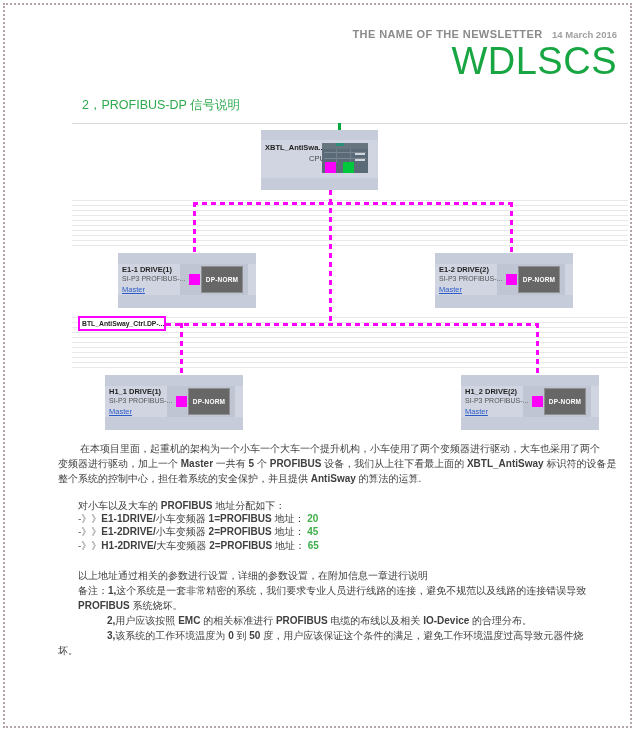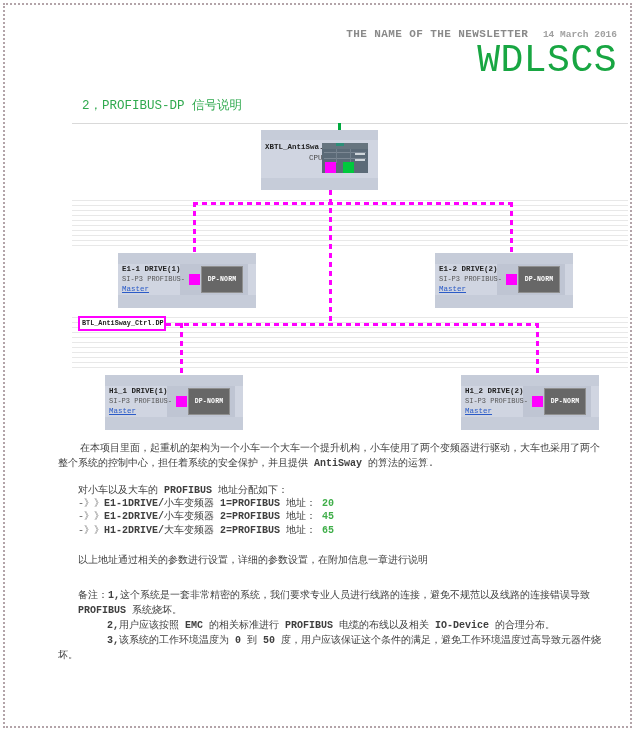--- a/index.html
+++ b/index.html
@@ -1,18 +1,18 @@
 <!DOCTYPE html>
 <html><head>
 <meta charset="utf-8">
 <style>
   * { margin:0; padding:0; box-sizing:border-box; }
   html,body { background:#ffffff; }
   body { font-family:"Liberation Sans", sans-serif; }
-  .page { position:relative; width:635px; height:731px; background:#fff; overflow:hidden;font-family:Liberation Mono, monospace; }
+  .page { position:relative; width:635px; height:731px; background:#fff; overflow:hidden; }
   .page-border { position:absolute; left:3px; top:3px; right:3px; bottom:3px;
                  border:2px dotted #b3a4a9; pointer-events:none; }
 
   
   .masthead { position:absolute; top:24px; right:18px; text-align:right; white-space:nowrap; }
   .nl-title { font-size:11px; font-weight:bold; color:#8a8a8a; letter-spacing:.4px; }
   .nl-date  { font-size:9.5px; font-weight:bold; color:#a0a0a0; margin-left:5px; }
   .brand { position:absolute; top:42px; right:18px; font-size:38px; line-height:38px;
            color:#18a642; letter-spacing:.5px; }
   .sec-head { position:absolute; left:82px; top:97px; font-size:12.5px; color:#2fa94e; white-space:nowrap; }
@@ -66,21 +66,21 @@
 
   
   .textcol { position:absolute; left:58px; top:441px; width:572px; font-size:10px; color:#3f3f3f; }
   .line { line-height:15px; white-space:nowrap; }
   .addr .line { line-height:13.2px; }
   .ind-a { padding-left:22px; }
   .ind-b { padding-left:20px; }
   .ind-c { padding-left:49px; }
   .addr { margin-top:13px; }
   .settings { margin-top:16px; }
-  .notes { margin-top:20px; }
+  .notes { }
 </style>
 </head>
 <body>
 
 <div class="page">
   <div class="page-border"></div>
 
   <div class="masthead">
     <span class="nl-title">THE NAME OF THE NEWSLETTER</span>
     <span class="nl-date">14 March 2016</span>
@@ -166,20 +166,21 @@
       <div class="port"></div>
       <div class="module">DP-NORM</div>
     </div>
 
     <div class="bus-label">BTL_AntiSway_Ctrl.DP-...</div>
   </div>
 
   <div class="textcol">
     <div>
       <div class="line ind-a"><span>在本项目里面，起重机的架构为一个小车一个大车一个提升机构，小车使用了两个变频器进行驱动，大车也采用了两个</span></div>
+      <div class="line"><span>变频器进行驱动，加上一个 </span><span style="font-weight: bold;">Master</span><span> 一共有 </span><span style="font-weight: bold;">5</span><span> 个 </span><span style="font-weight: bold;">PROFIBUS</span><span> 设备，我们从上往下看最上面的 </span><span style="font-weight: bold;">XBTL_AntiSway</span><span> 标识符的设备是</span></div>
       <div class="line"><span>整个系统的控制中心，担任着系统的安全保护，并且提供 </span><span style="font-weight: bold;">AntiSway</span><span> 的算法的运算.</span></div>
     </div>
     <div class="addr">
       <div class="line ind-b"><span>对小车以及大车的 </span><span style="font-weight: bold;">PROFIBUS</span><span> 地址分配如下：</span></div>
       <div class="line ind-b"><span style="color: rgb(102, 102, 102);">-》》</span><span style="font-weight: bold;">E1-1DRIVE/</span><span>小车变频器 </span><span style="font-weight: bold;">1=PROFIBUS</span><span> 地址： </span><span style="font-weight: bold; color: rgb(63, 174, 73);">20</span></div>
       <div class="line ind-b"><span style="color: rgb(102, 102, 102);">-》》</span><span style="font-weight: bold;">E1-2DRIVE/</span><span>小车变频器 </span><span style="font-weight: bold;">2=PROFIBUS</span><span> 地址： </span><span style="font-weight: bold; color: rgb(63, 174, 73);">45</span></div>
       <div class="line ind-b"><span style="color: rgb(102, 102, 102);">-》》</span><span style="font-weight: bold;">H1-2DRIVE/</span><span>大车变频器 </span><span style="font-weight: bold;">2=PROFIBUS</span><span> 地址： </span><span style="font-weight: bold; color: rgb(63, 174, 73);">65</span></div>
     </div>
     <div class="settings">
       <div class="line ind-b"><span>以上地址通过相关的参数进行设置，详细的参数设置，在附加信息一章进行说明</span></div>

